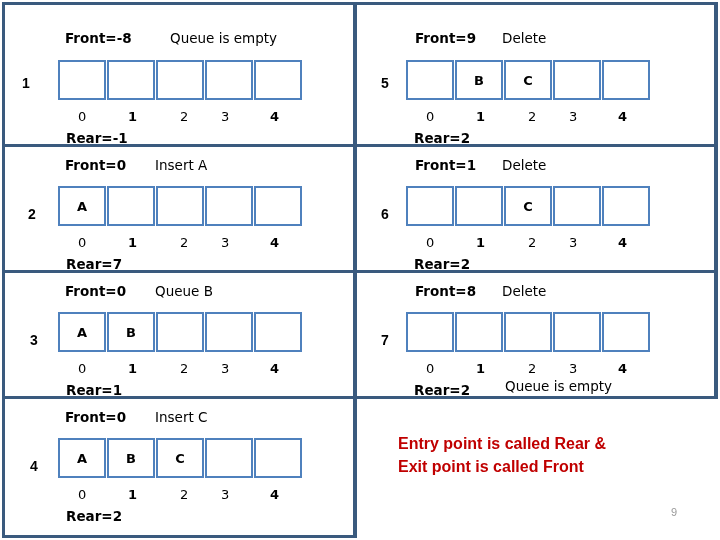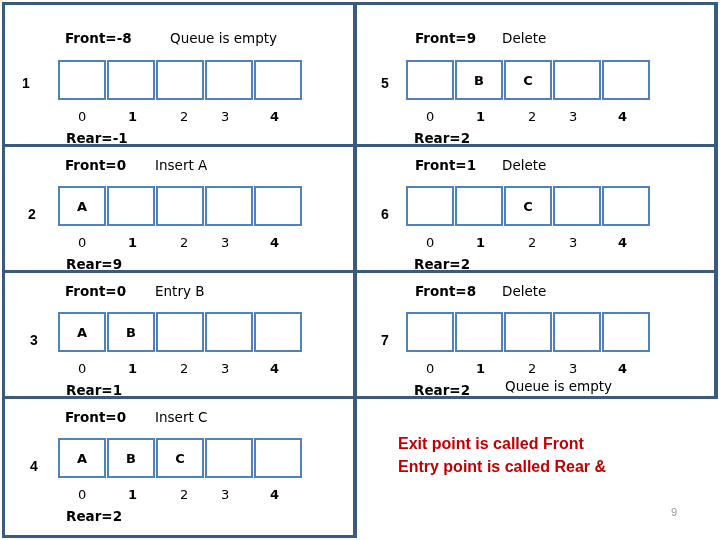--- a/index.html
+++ b/index.html
@@ -164,27 +164,27 @@
       <div class="cell"></div>
       <div class="cell"></div>
     </div>
     <div class="indices" style="left:58px;top:90px;width:250px;">
       <span class="idx" style="left:20px;">0</span>
       <span class="idx bold" style="left:70px;">1</span>
       <span class="idx" style="left:122px;">2</span>
       <span class="idx" style="left:163px;">3</span>
       <span class="idx bold" style="left:212px;">4</span>
     </div>
-    <div class="rear-label" style="left:66px;top:106px;">Rear=9</div>
+    <div class="rear-label" style="left:66px;top:106px;">Rear=7</div>
   </div>
 
   <div class="panel" style="left:0;top:272px;width:353px;height:124px;">
     <div class="step-num" style="left:30px; top:61px;">3</div>
     <div class="front-label" style="left:65px; top:13px;">Front=0</div>
-    <div class="op-label" style="left:155px;top:13px;">Entry B</div>
+    <div class="op-label" style="left:155px;top:13px;">Queue B</div>
     <div class="cells" style="left:58px;top:40px;">
       <div class="cell">A</div>
       <div class="cell">B</div>
       <div class="cell"></div>
       <div class="cell"></div>
       <div class="cell"></div>
     </div>
     <div class="indices" style="left:58px;top:90px;width:250px;">
       <span class="idx" style="left:20px;">0</span>
       <span class="idx bold" style="left:70px;">1</span>
@@ -274,19 +274,19 @@
       <span class="idx bold" style="left:70px;">1</span>
       <span class="idx" style="left:122px;">2</span>
       <span class="idx" style="left:163px;">3</span>
       <span class="idx bold" style="left:212px;">4</span>
     </div>
     <div class="rear-label" style="left:57px;top:106px;">Rear=2</div>
     <div class="note-label" style="left:148px;top:108px;">Queue is empty</div>
   </div>
 
   <div id="caption" style="left:398px;top:432px;">
+    <div>Entry point is called Rear &amp;</div>
     <div>Exit point is called Front</div>
-    <div>Entry point is called Rear &amp;</div>
   </div>
 
   <div id="page-number" style="left:671px;top:506px;">9</div>
 
 </div>
 
 </body></html>

